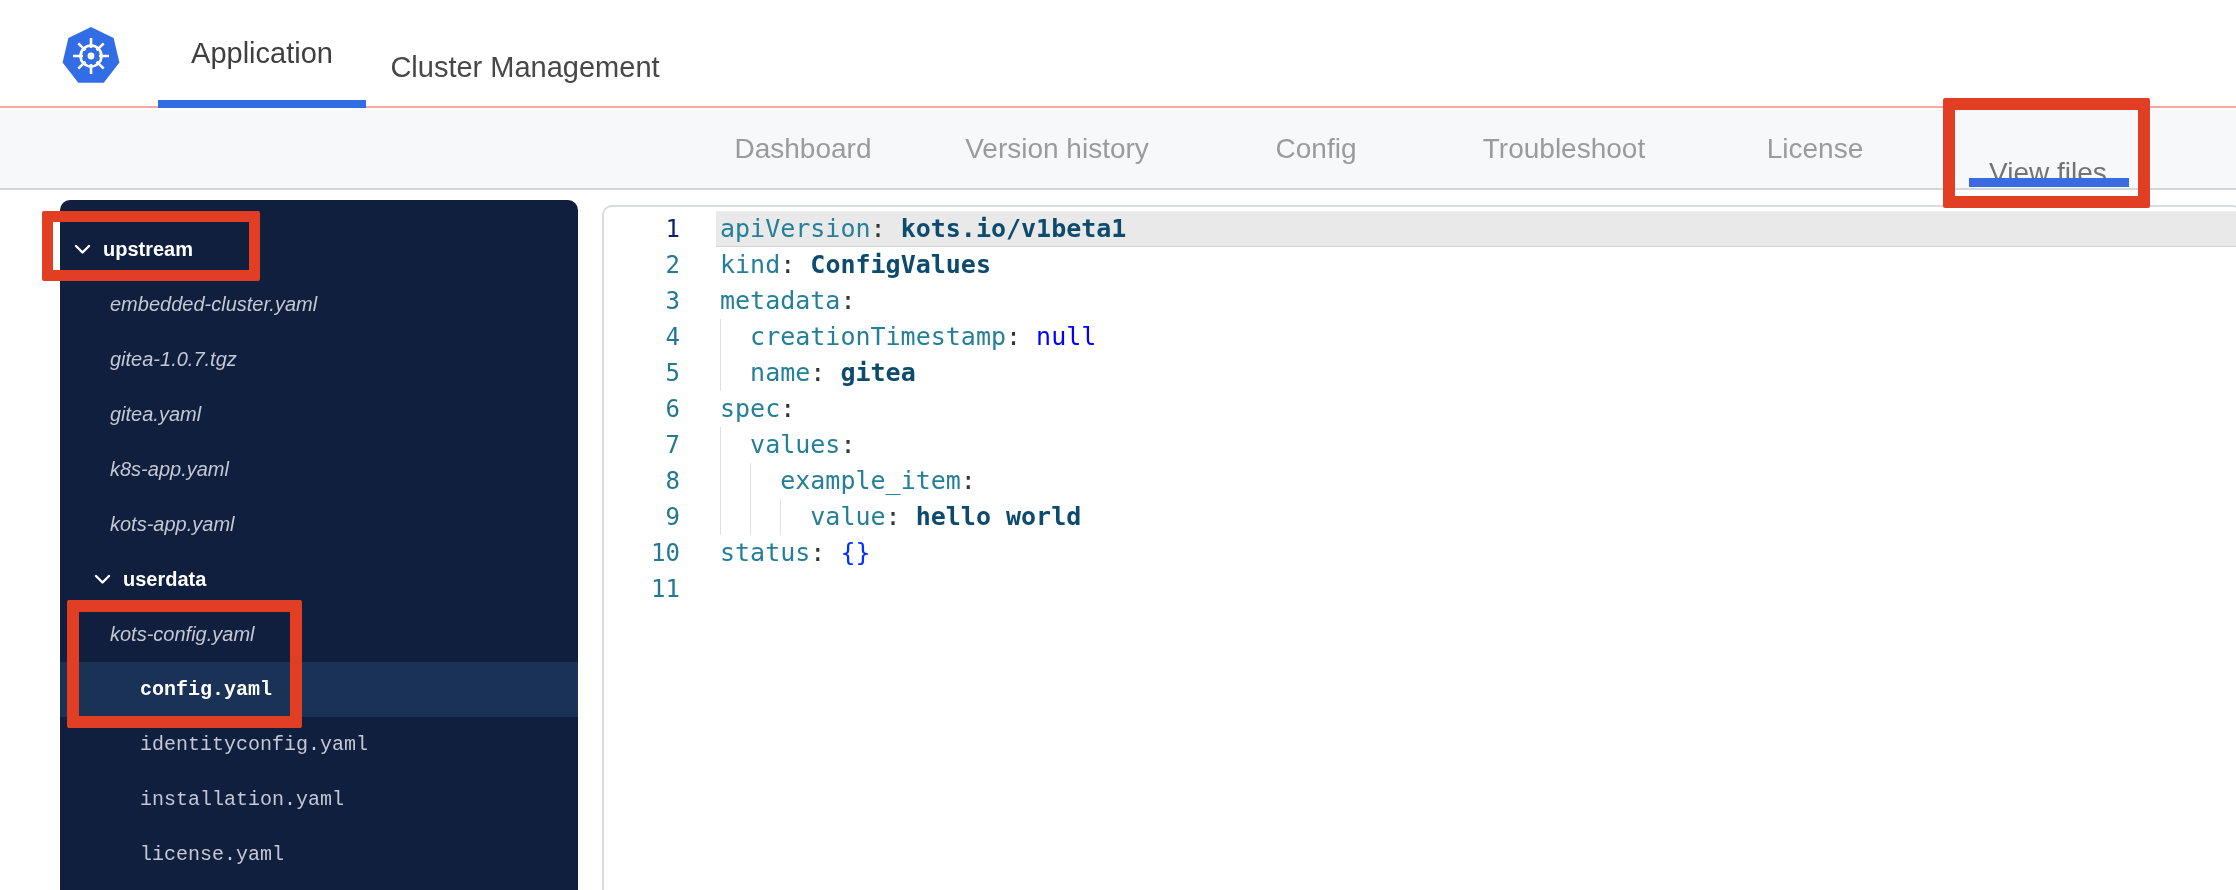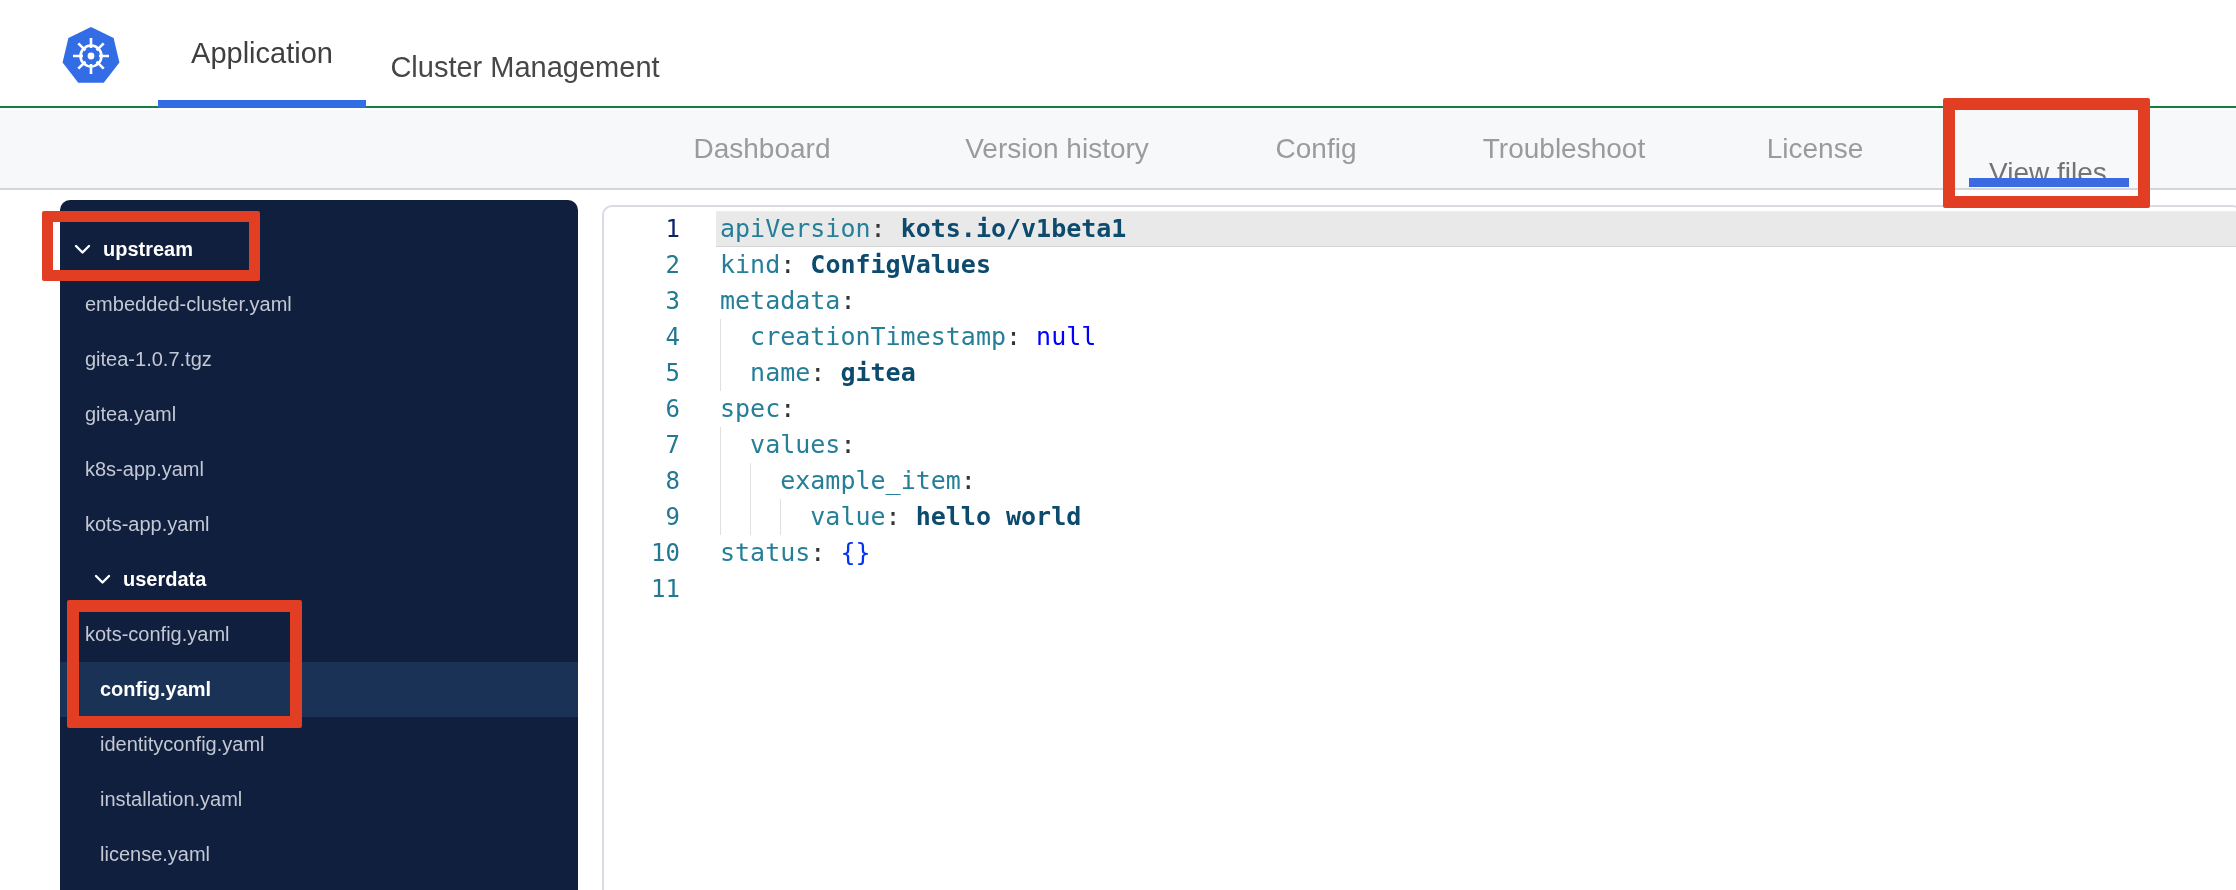--- a/index.html
+++ b/index.html
@@ -2,57 +2,57 @@
 <html><head>
 <meta charset="utf-8">
 <style>
   * { margin:0; padding:0; box-sizing:border-box; }
   html,body { width:2236px; height:890px; }
   body { font-family:"Liberation Sans", sans-serif; background:#fff; }
   #page { position:relative; width:2236px; height:890px; overflow:hidden; background:#fff; }
 
   
   .header { position:absolute; left:0; top:0; width:2236px; height:108px;
-            background:#fff; border-bottom:2px solid #15803d; }
+            background:#fff; border-bottom:2px solid #fca5a5; }
   .logo { position:absolute; left:62px; top:27px; width:58px; height:58px;
           background:#326de6; display:flex; align-items:center; justify-content:center;
           clip-path:polygon(50% 0%, 89% 19%, 99% 61%, 72% 96%, 28% 96%, 1% 61%, 11% 19%); }
   .header-tab { position:absolute; top:0; height:106px; line-height:106px;
                 text-align:center; font-size:29px; font-weight:500; color:#3f3f3f; cursor:pointer; }
   .header-tab.t0 { left:158px; width:208px; }
   .header-tab.t1 { left:383px; width:284px; color:#474747;margin-top:14px; }
   .header-underline { position:absolute; left:158px; top:100px; width:208px; height:8px; background:#326de6; }
 
   
   .subnav { position:absolute; left:0; top:110px; width:2236px; height:80px;
             background:#f7f8f9; border-bottom:2px solid #d6d6d8; }
   .subnav-item { position:absolute; top:0; height:78px; line-height:78px; white-space:nowrap;
                  transform:translateX(-50%); font-size:28px; color:#9b9b9b; cursor:pointer; }
   .subnav-item.active { color:#737373;margin-top:24px; }
-  .subnav-item.i0 { left:762px; }
+  .subnav-item.i0 { left:803px; }
   .subnav-item.i1 { left:1057px; }
   .subnav-item.i2 { left:1316px; }
   .subnav-item.i3 { left:1564px; }
   .subnav-item.i4 { left:1815px; }
   .subnav-item.i5 { left:2048px; }
   .subnav-underline { position:absolute; left:1969px; top:68px; width:160px; height:9px; background:#3b6be0; }
 
   
   .sidebar { position:absolute; left:60px; top:200px; width:518px; height:700px;
              background:#0f1f3d; border-radius:10px 10px 0 0; }
   .tree { position:absolute; left:0; top:22px; width:100%; }
   .tree-row { height:55px; display:flex; align-items:center; width:100%;
               color:#c3c8d4; font-size:20px; cursor:pointer; white-space:nowrap; }
   .tree-row.folder { color:#ffffff; font-weight:700; }
   .tree-row.selected { background:#1a3256; color:#ffffff; font-weight:700; }
   .tree-row .chev { display:inline-flex; margin-right:12px; width:17px; }
   .tree-row.lvl1.folder { padding-left:14px; }
   .tree-row.lvl2.folder { padding-left:34px; }
-  .tree-row.lvl1.file { padding-left:25px; }
-  .tree-row.lvl2.file { padding-left:40px; }
+  .tree-row.lvl1.file { padding-left:50px;font-style:italic; }
+  .tree-row.lvl2.file { padding-left:80px;font-family:Liberation Mono, monospace; }
 
   
   .editor { position:absolute; left:602px; top:205px; width:1640px; height:700px;
             background:#fff; border:2px solid #d8dbe2; border-radius:10px 10px 0 0; border-right:none;
             font-family:"DejaVu Sans Mono", monospace; font-size:25px; }
   .code-area { position:absolute; left:0; top:4px; width:100%; }
   .code-line { display:flex; height:36px; line-height:36px; position:relative; }
   .code-line .ln { flex:0 0 112px; width:112px; text-align:right; padding-right:36px;
                    color:#237893; font-size:24px; user-select:none; }
   .code-line.active .ln { color:#0b216f; }

